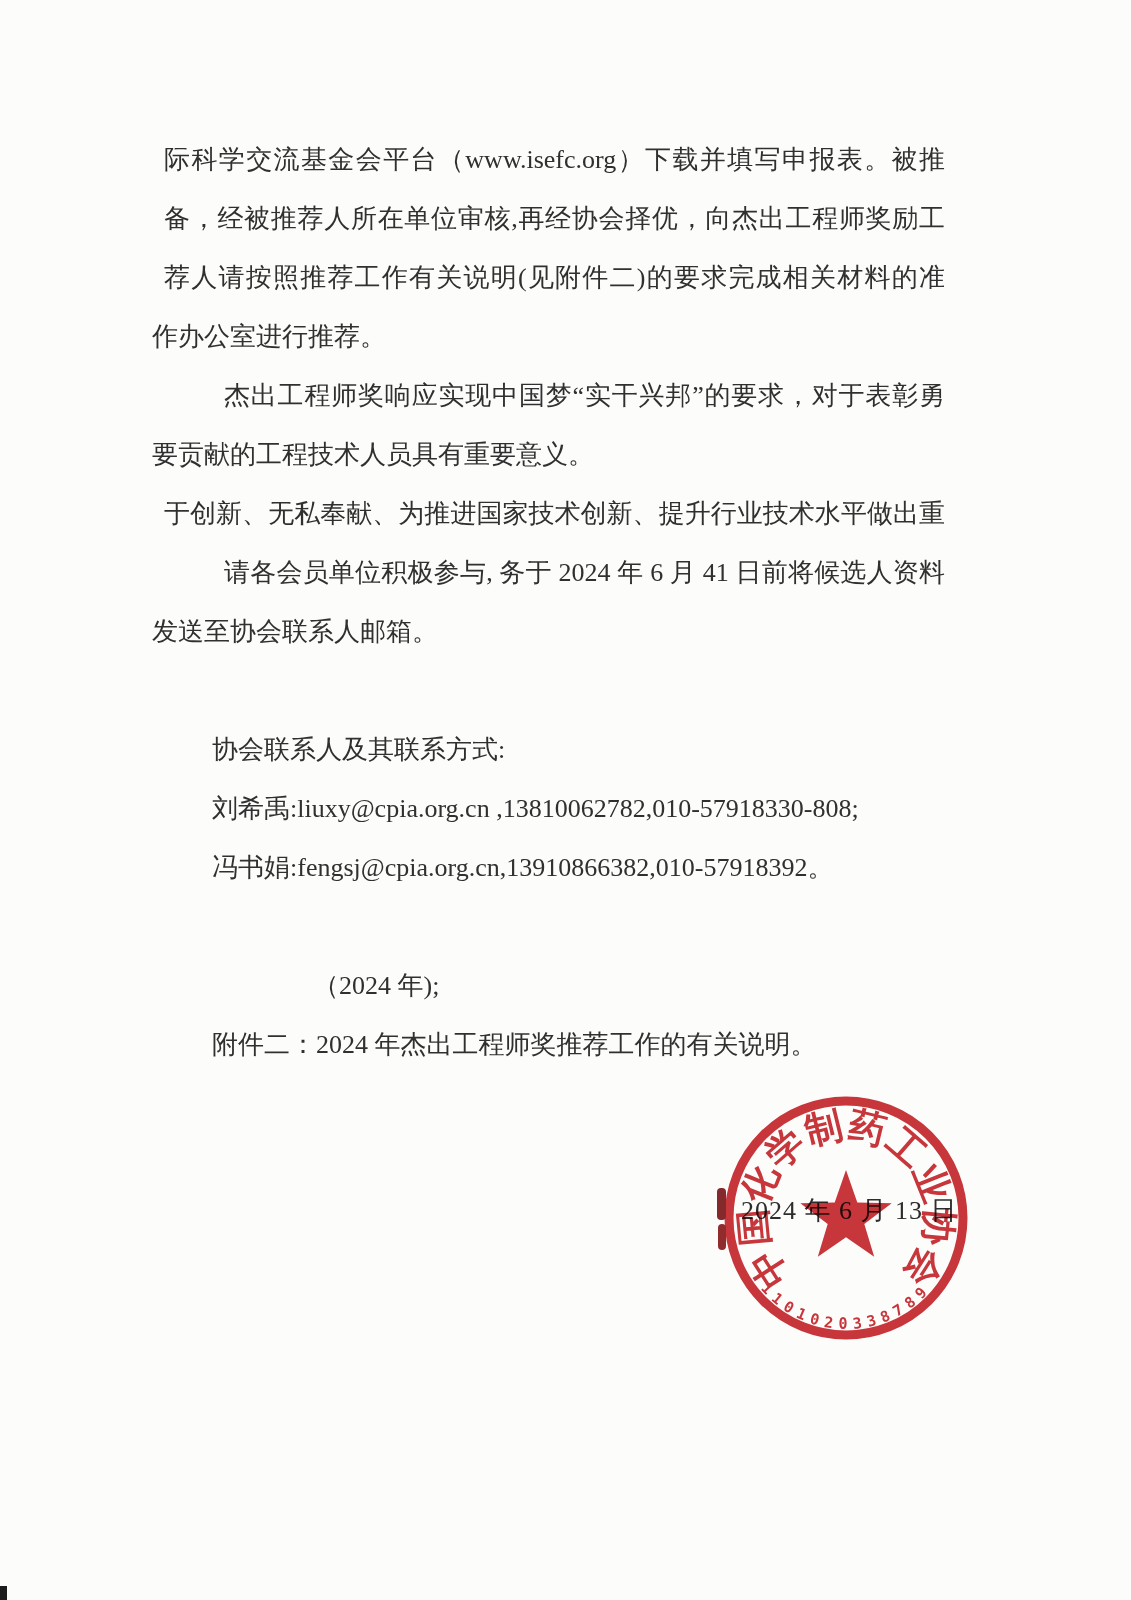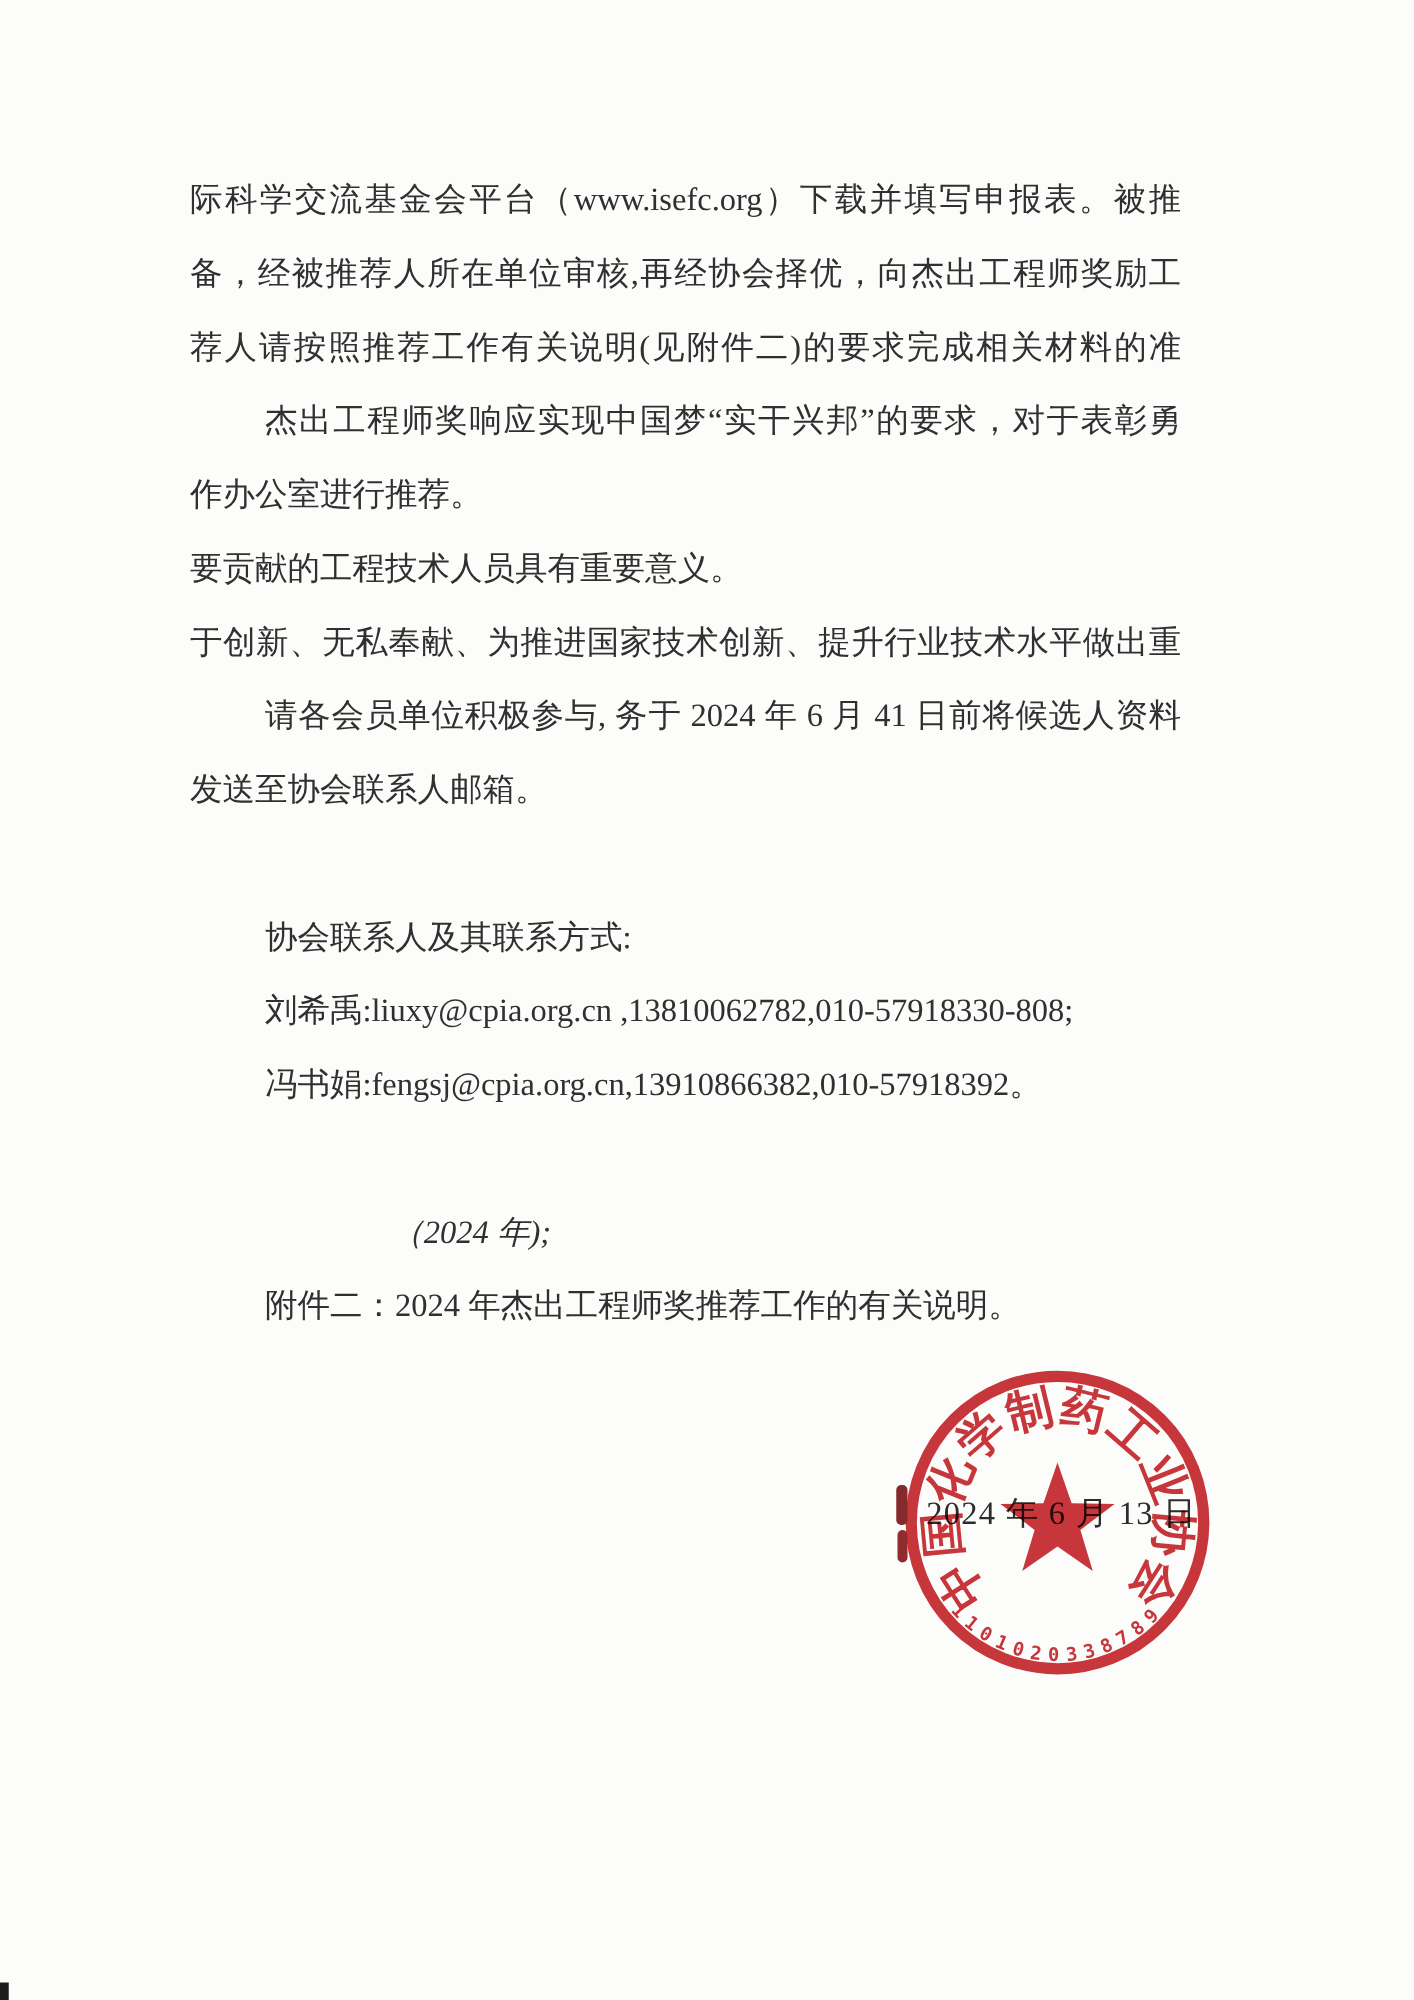--- a/index.html
+++ b/index.html
@@ -4,24 +4,24 @@
 <style>
   html,body{margin:0;padding:0;background:#ffffff;}
   .page{
     position:relative;width:1131px;height:1600px;overflow:hidden;
     background:#fcfcfb;
     font-family:"Liberation Serif",serif;
     color:#303030;
   }
   .textblock{position:absolute;left:152px;top:130px;width:793px;z-index:1;}
   .ln{height:59px;line-height:59px;font-size:26px;overflow:hidden;}
-  .j{text-align:justify;}
+  .j{text-align:justify;margin-left:12px;}
   .j::after{content:"";display:inline-block;width:100%;height:0;}
   .ind{text-indent:60px;}
-  .ind2{text-indent:161px;font-style:italic;}
+  .ind2{text-indent:161px;}
   .gap{height:59px;}
   .date{
     position:absolute;left:741px;top:1181px;height:59px;line-height:59px;
     font-size:26px;letter-spacing:1px;color:#2d2d2d;z-index:2;white-space:nowrap;
   }
   .seal{
     position:absolute;left:711px;top:1082px;width:270px;height:270px;
     z-index:3;mix-blend-mode:multiply;opacity:.93;
   }
   .seal text{font-family:"Liberation Serif",serif;font-weight:bold;}
@@ -31,22 +31,22 @@
 </style>
 </head>
 <body>
 
 <div class="page">
 
   <div class="textblock">
     <div class="ln j">际科学交流基金会平台（www.isefc.org）下载并填写申报表。被推</div>
     <div class="ln j">备，经被推荐人所在单位审核,再经协会择优，向杰出工程师奖励工</div>
     <div class="ln j">荐人请按照推荐工作有关说明(见附件二)的要求完成相关材料的准</div>
+    <div class="ln">作办公室进行推荐。</div>
     <div class="ln j ind">杰出工程师奖响应实现中国梦“实干兴邦”的要求，对于表彰勇</div>
-    <div class="ln">作办公室进行推荐。</div>
     <div class="ln">要贡献的工程技术人员具有重要意义。</div>
     <div class="ln j">于创新、无私奉献、为推进国家技术创新、提升行业技术水平做出重</div>
     <div class="ln j ind">请各会员单位积极参与, 务于 2024 年 6 月 41 日前将候选人资料</div>
     <div class="ln">发送至协会联系人邮箱。</div>
     <div class="gap"></div>
     <div class="ln ind">协会联系人及其联系方式:</div>
     <div class="ln ind">刘希禹:liuxy@cpia.org.cn ,13810062782,010-57918330-808;</div>
     <div class="ln ind">冯书娟:fengsj@cpia.org.cn,13910866382,010-57918392。</div>
     <div class="gap"></div>
     <div class="ln ind2">（2024 年);</div>

